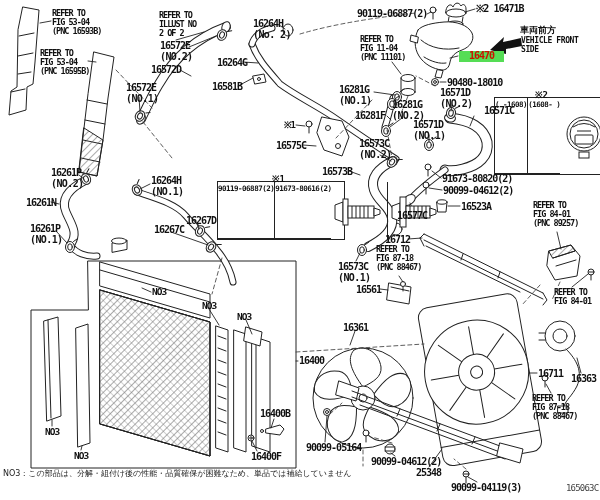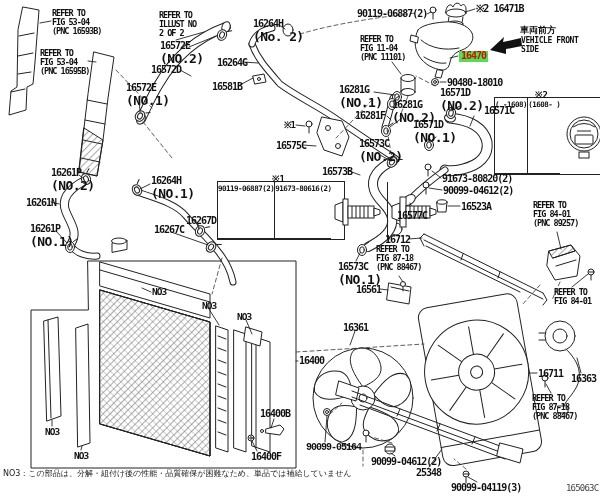--- a/index.html
+++ b/index.html
@@ -1,22 +1,22 @@
 <!DOCTYPE html>
 <html><head>
 <meta charset="utf-8">
 <style>
   html,body{margin:0;padding:0;background:#fff;}
   #canvas{position:relative;width:600px;height:500px;background:#fff;overflow:hidden;
           font-family:"DejaVu Sans Mono",monospace;color:#111;}
   #art{position:absolute;left:0;top:0;}
   .lbl{position:absolute;font-weight:bold;font-size:10px;letter-spacing:-1px;
        line-height:1.05;white-space:nowrap;color:#111;z-index:5;}
-  .lbl .s2{font-size:13px;letter-spacing:-0.6px;}
-  .lbl.hl{background:#55dd55;color:#cc1100;padding:0 2px;z-index:6;}
+  .lbl .s2{font-size:10px;letter-spacing:-0.6px;}
+  .lbl.hl{background:#55dd55;color:#cc1100;padding:0 10px;z-index:6;}
   .vtab{position:absolute;border:1.3px solid #222;background:#fff;display:flex;
         flex-direction:row;z-index:4;}
   .vtab .hd{display:flex;border-bottom:1px solid #222;}
   .vtab .hd div{flex:1;text-align:center;font-weight:bold;font-size:7.5px;
         letter-spacing:-0.5px;padding:2px 0;white-space:nowrap;overflow:hidden;}
   .vtab .hd div+div{border-left:1px solid #222;}
   .vtab .bd{flex:1;display:flex;}
   .vtab .bd .cell{flex:1;display:flex;align-items:center;justify-content:center;}
   .vtab .bd .cell+.cell{border-left:1px solid #222;}
   .mark{position:absolute;font-weight:bold;font-size:9px;z-index:5;}
@@ -516,21 +516,21 @@
         <div>REFER TO</div>
         <div>FIG 87-18</div>
         <div>(PNC 88467)</div>
       </div>
       <div class="lbl" style="left: 260px; top: 409px;">
         <div>16400B</div>
       </div>
       <div class="lbl" style="left: 251px; top: 452px;">
         <div>16400F</div>
       </div>
-      <div class="lbl" style="left: 306px; top: 443px; font-family: Liberation Mono, monospace;">
+      <div class="lbl" style="left: 306px; top: 443px;">
         <div>90099-05164</div>
       </div>
       <div class="lbl" style="left: 371px; top: 457px;">
         <div>90099-04612(2)</div>
       </div>
       <div class="lbl" style="left: 416px; top: 468px;">
         <div>25348</div>
       </div>
       <div class="lbl" style="left: 451px; top: 483px;">
         <div>90099-04119(3)</div>

